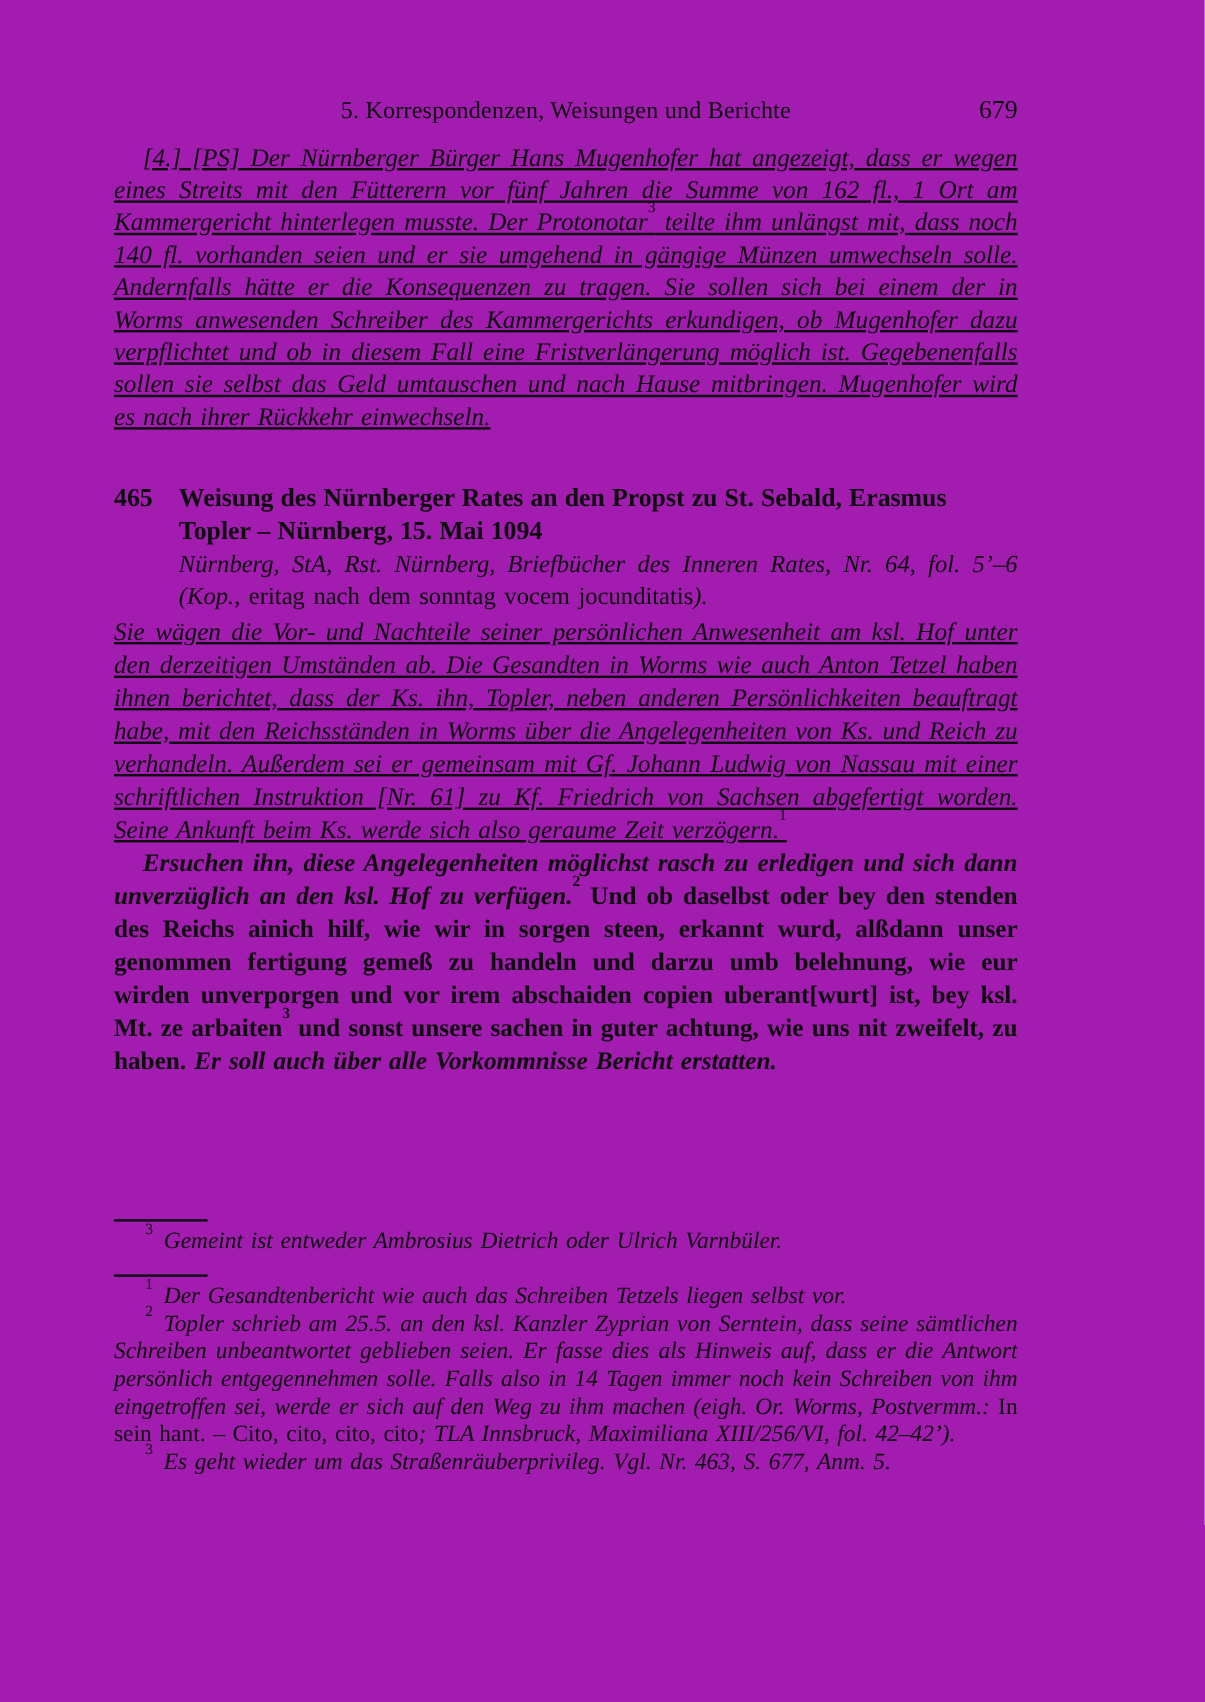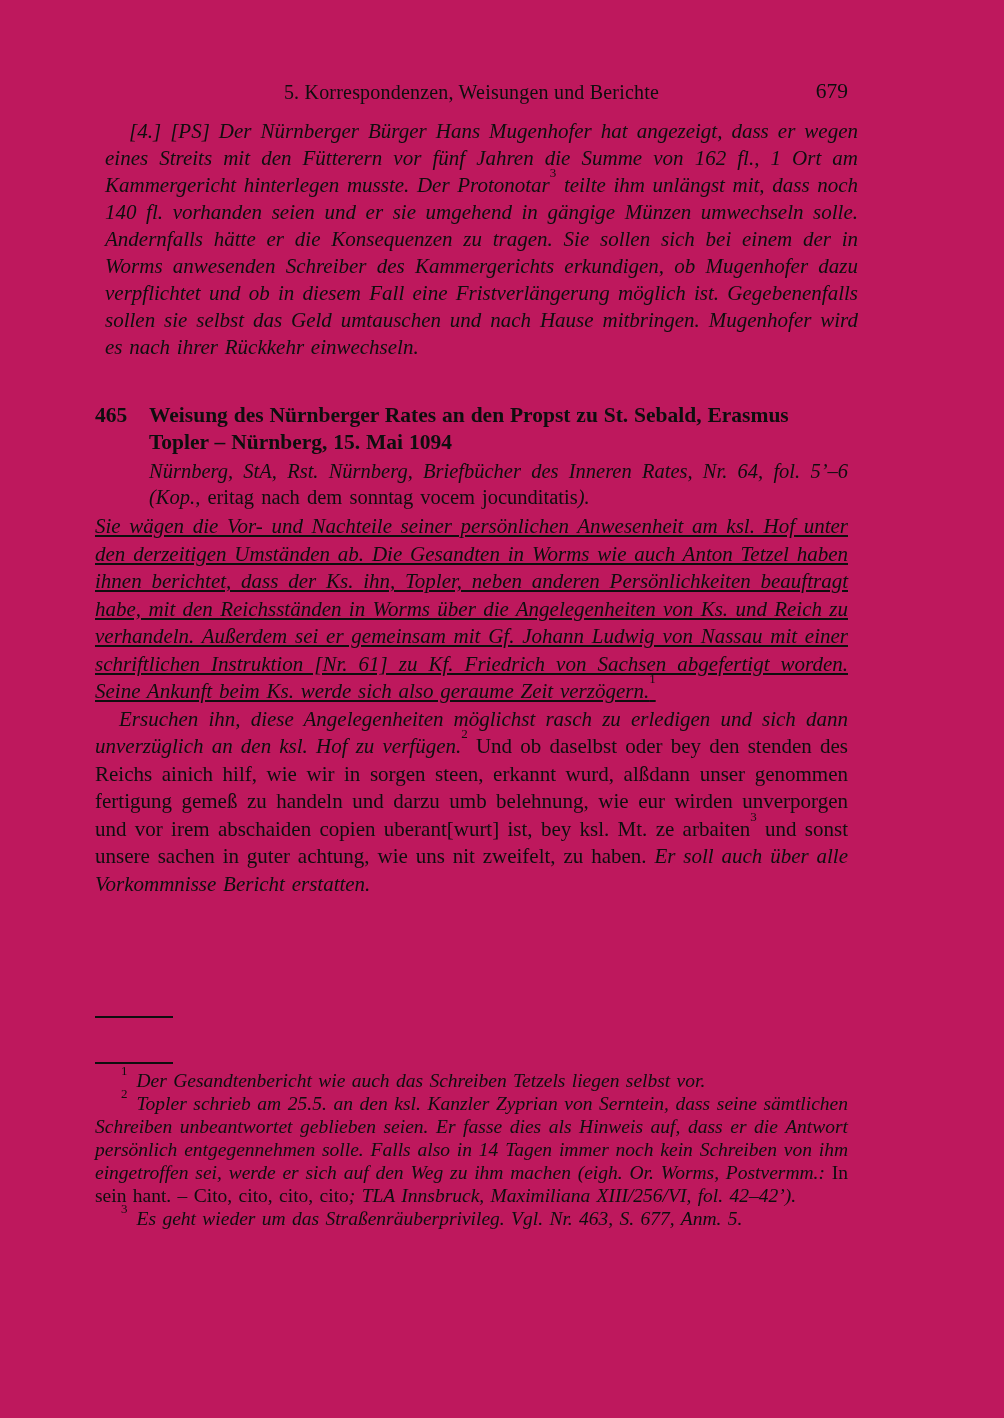--- a/index.html
+++ b/index.html
@@ -5,21 +5,21 @@
 <style>
   html, body {
     margin: 0;
     padding: 0;
     background: #ffffff;
   }
   .page {
     position: relative;
     width: 1004px;
     height: 1418px;
-    background: #be185d;
+    background: #a21caf;
     color: #0e0e0e;
     font-family: "Liberation Serif", "DejaVu Serif", serif;
     overflow: hidden;
   }
   
   .running-head {
     position: absolute;
     left: 95px;
     top: 80px;
     width: 753px;
@@ -50,27 +50,28 @@
   sup.ref {
     font-style: normal;
     font-size: 13px;
     line-height: 0;
     position: relative;
     top: -7px;
   }
   
   .postscript {
     position: absolute;
-    left: 105px;
+    left: 95px;
     top: 118px;
     width: 753px;
     font-size: 21px;
     line-height: 27px;
     font-style: italic;
     text-indent: 24px;
+    text-decoration: underline;
   }
   
   .entry-head {
     position: absolute;
     left: 95px;
     top: 402px;
     width: 753px;
     padding-left: 54px;
     box-sizing: border-box;
     font-weight: bold;
@@ -98,21 +99,21 @@
   
   .body-text {
     position: absolute;
     left: 95px;
     top: 513px;
     width: 753px;
     font-size: 21px;
     line-height: 27.5px;
   }
   .summary-para { font-style: italic; text-decoration: underline; }
-  .instruction-para { text-indent: 24px; font-style: normal; }
+  .instruction-para { text-indent: 24px; font-style: normal; font-weight: bold; }
   
   .fn-group {
     position: absolute;
     left: 95px;
     width: 753px;
   }
   .fn-group-carryover { top: 1016px; }
   .fn-group-entry { top: 1062px; }
   .fn-rule {
     width: 78px;
@@ -157,20 +158,21 @@
 
   <p class="para source"><span class="it">Nürnberg, StA, Rst. Nürnberg, Briefbücher des Inneren Rates, Nr. 64, fol. 5’–6 (Kop.,</span><span class="rm"> eritag nach dem sonntag vocem jocunditatis</span><span class="it">).</span></p>
 
   <div class="body-text">
     <p class="para summary-para"><span class="it">Sie wägen die Vor- und Nachteile seiner persönlichen Anwesenheit am ksl. Hof unter den derzeitigen Umständen ab. Die Gesandten in Worms wie auch Anton Tetzel haben ihnen berichtet, dass der Ks. ihn, Topler, neben anderen Persönlichkeiten beauftragt habe, mit den Reichsständen in Worms über die Angelegenheiten von Ks. und Reich zu verhandeln. Außerdem sei er gemeinsam mit Gf. Johann Ludwig von Nassau mit einer schriftlichen Instruktion [Nr. 61] zu Kf. Friedrich von Sachsen abgefertigt worden. Seine Ankunft beim Ks. werde sich also geraume Zeit verzögern.</span><sup class="ref">1</sup></p>
     <p class="para instruction-para"><span class="it">Ersuchen ihn, diese Angelegenheiten möglichst rasch zu erledigen und sich dann unverzüglich an den ksl. Hof zu verfügen.</span><sup class="ref">2</sup><span class="rm"> Und ob daselbst oder bey den stenden des Reichs ainich hilf, wie wir in sorgen steen, erkannt wurd, alßdann unser genommen fertigung gemeß zu handeln und darzu umb belehnung, wie eur wirden unverporgen und vor irem abschaiden copien uberant[wurt] ist, bey ksl. Mt. ze arbaiten</span><sup class="ref">3</sup><span class="rm"> und sonst unsere sachen in guter achtung, wie uns nit zweifelt, zu haben. </span><span class="it">Er soll auch über alle Vorkommnisse Bericht erstatten.</span></p>
   </div>
 
   <div class="fn-group fn-group-carryover">
     <div class="fn-rule"></div>
+    <p class="footnote"><sup class="fn-marker">3</sup><span class="it">Gemeint ist entweder Ambrosius Dietrich oder Ulrich Varnbüler.</span></p>
   </div>
 
   <div class="fn-group fn-group-entry">
     <div class="fn-rule"></div>
     <p class="footnote"><sup class="fn-marker">1</sup><span class="it">Der Gesandtenbericht wie auch das Schreiben Tetzels liegen selbst vor.</span></p>
     <p class="footnote"><sup class="fn-marker">2</sup><span class="it">Topler schrieb am 25.5. an den ksl. Kanzler Zyprian von Serntein, dass seine sämtlichen Schreiben unbeantwortet geblieben seien. Er fasse dies als Hinweis auf, dass er die Antwort persönlich entgegennehmen solle. Falls also in 14 Tagen immer noch kein Schreiben von ihm eingetroffen sei, werde er sich auf den Weg zu ihm machen (eigh. Or. Worms, Postvermm.:</span><span class="rm"> In sein hant. – Cito, cito, cito, cito</span><span class="it">; TLA Innsbruck, Maximiliana XIII/256/VI, fol. 42–42’).</span></p>
     <p class="footnote"><sup class="fn-marker">3</sup><span class="it">Es geht wieder um das Straßenräuberprivileg. Vgl. Nr. 463, S. 677, Anm. 5.</span></p>
   </div>
 
 </div>

